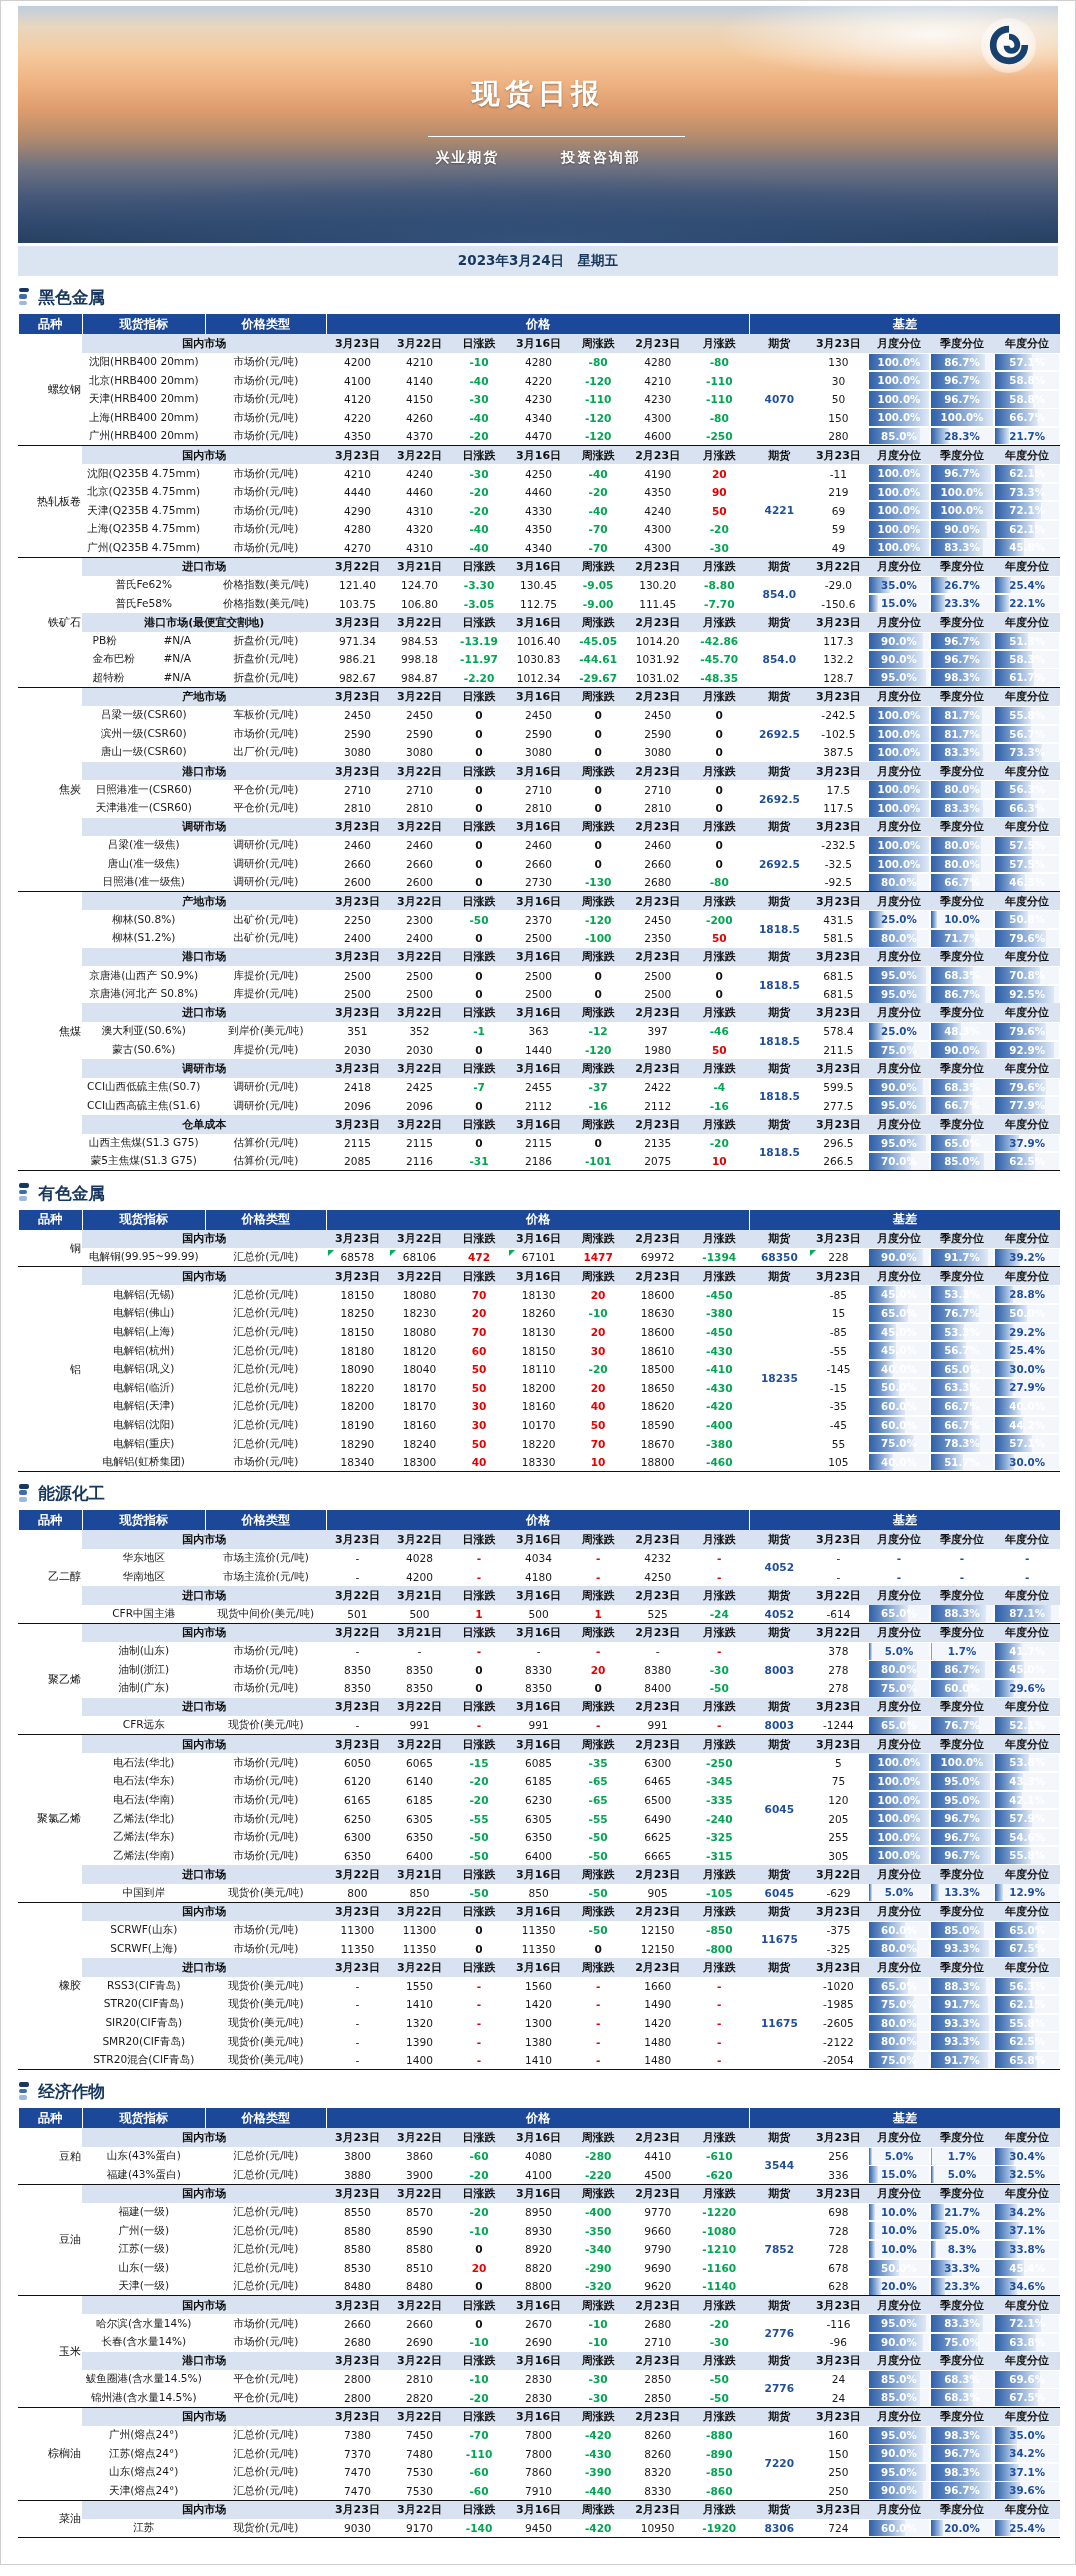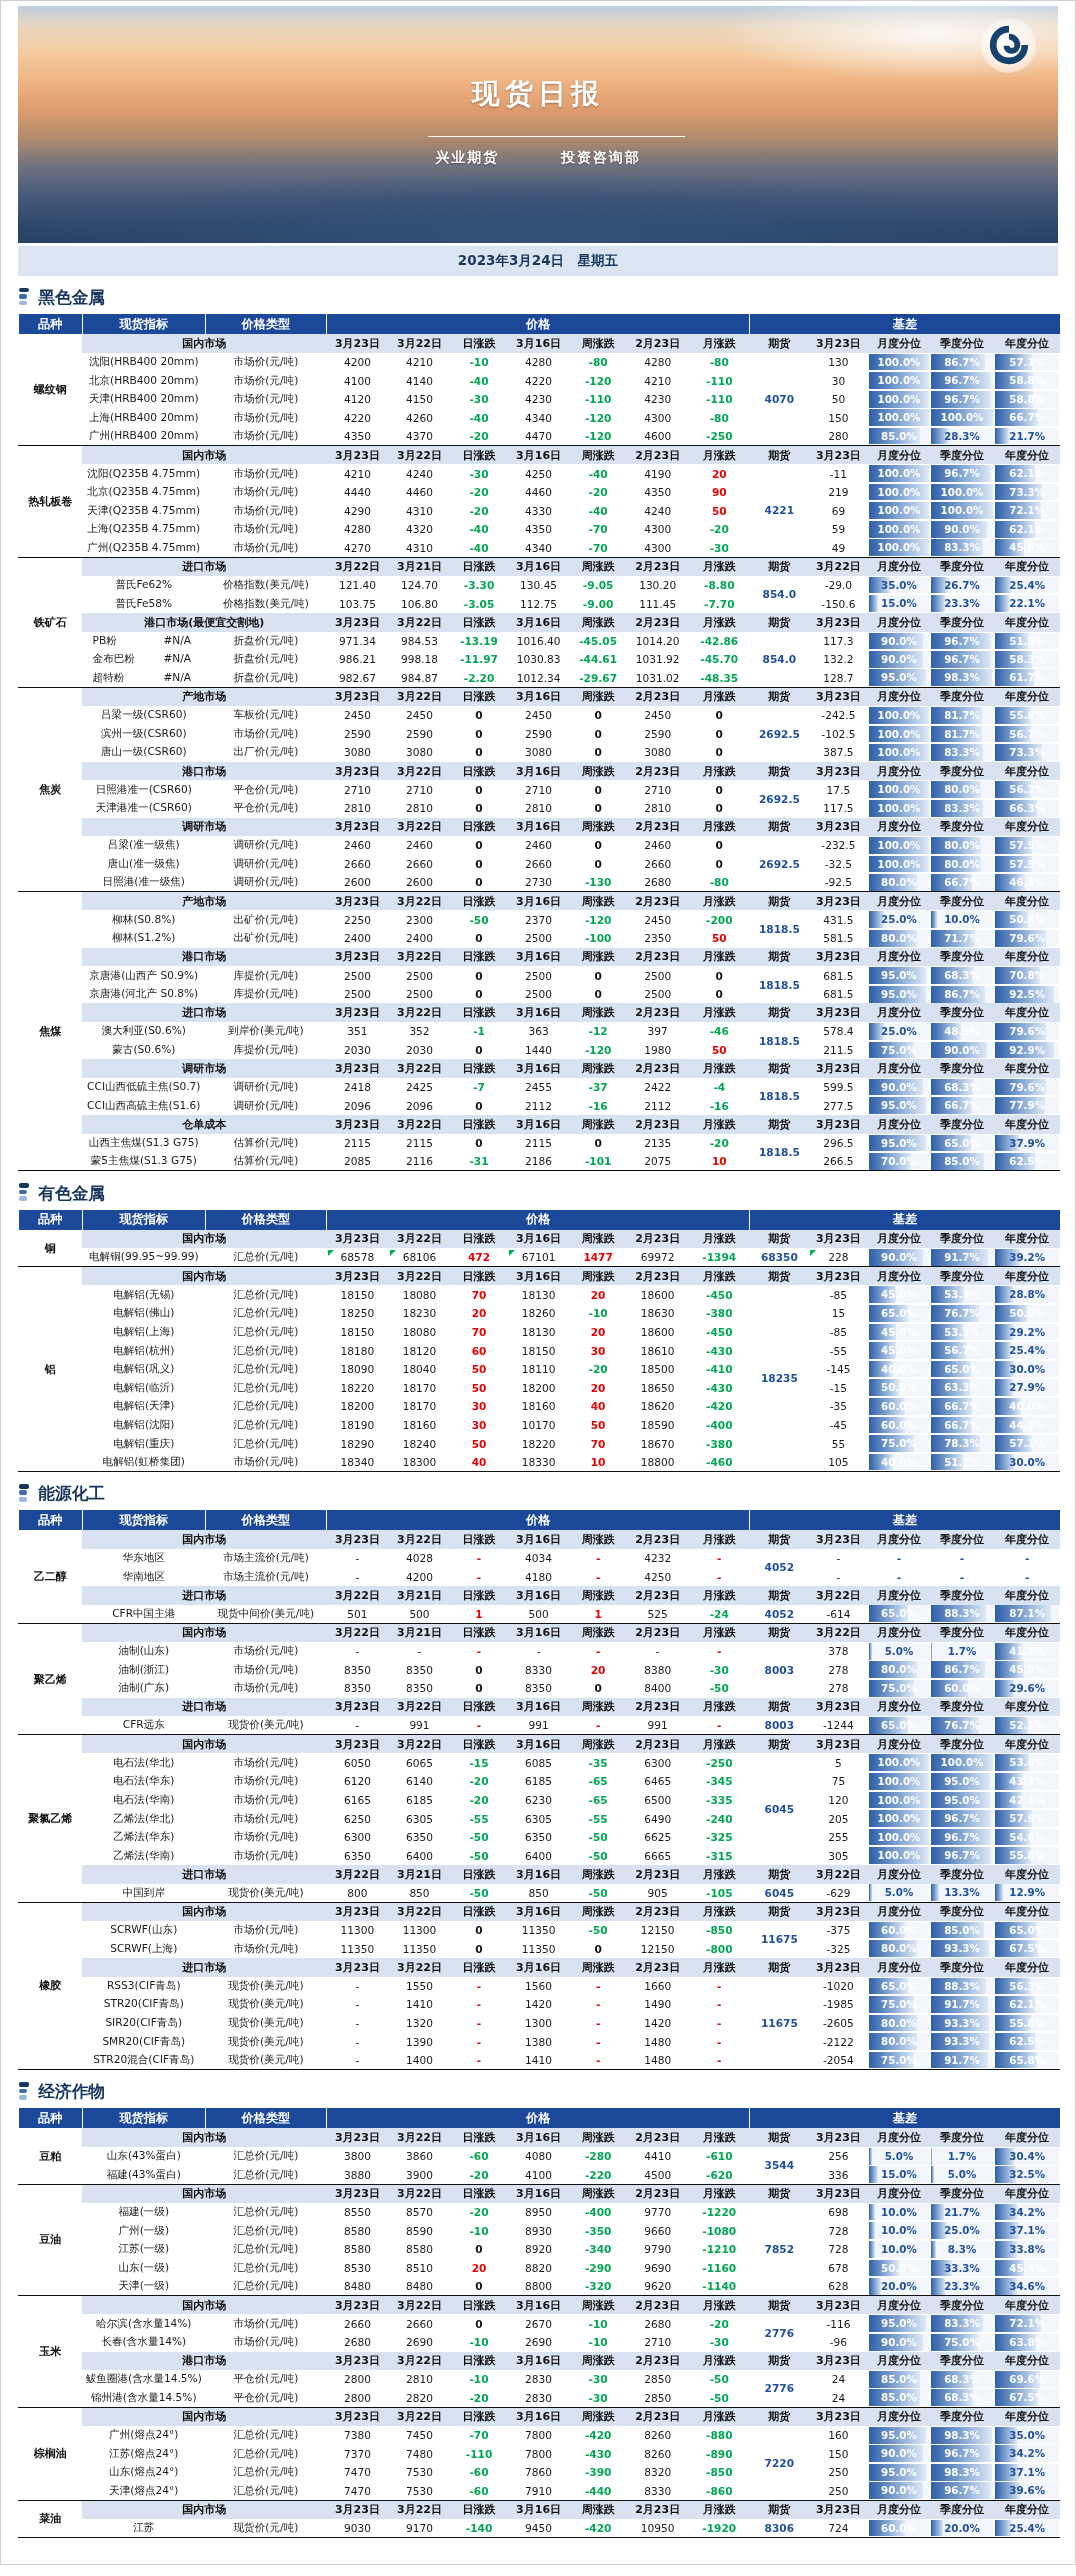--- a/index.html
+++ b/index.html
@@ -62,21 +62,21 @@
   table.rpt { border-collapse:collapse; width:1043px; table-layout:fixed; border-bottom:1.9px solid #111; }
   table.rpt td {
     height:18.6px; padding:0 1.3px; text-align:center; vertical-align:middle;
     font-size:10.6px; overflow:hidden; white-space:nowrap; position:relative;
   }
   tr.mainhead td {
     background:#1b4899; color:#fff; font-weight:bold; font-size:12.2px; height:20px;
     border-left:1.9px solid #fff; border-right:1.9px solid #fff;
   }
   tr.subhead td { background:#d9e2f0; color:#111; font-weight:bold; font-size:11px; }
-  tr.subhead td.variety { background:#fff; font-weight:bold; }
+  tr.subhead td.variety { background:#fff; font-weight:normal;text-align:right; }
   tr.gstart td { border-top:1.9px solid #111; }
   td.variety { font-size:11.6px; color:#222; }
   td.ind { font-size:10.6px; }
   td.ind .two { display:flex; justify-content:space-between; padding:0 13px 0 9px; }
   td.typ { font-size:10.6px; }
   td.chg { font-weight:bold; }
   td.chg.pos { color:#e60000; }
   td.chg.neg { color:#00a651; }
   td.chg.zero { color:#111; }
   td.chg.dashr { color:#e60000; }

